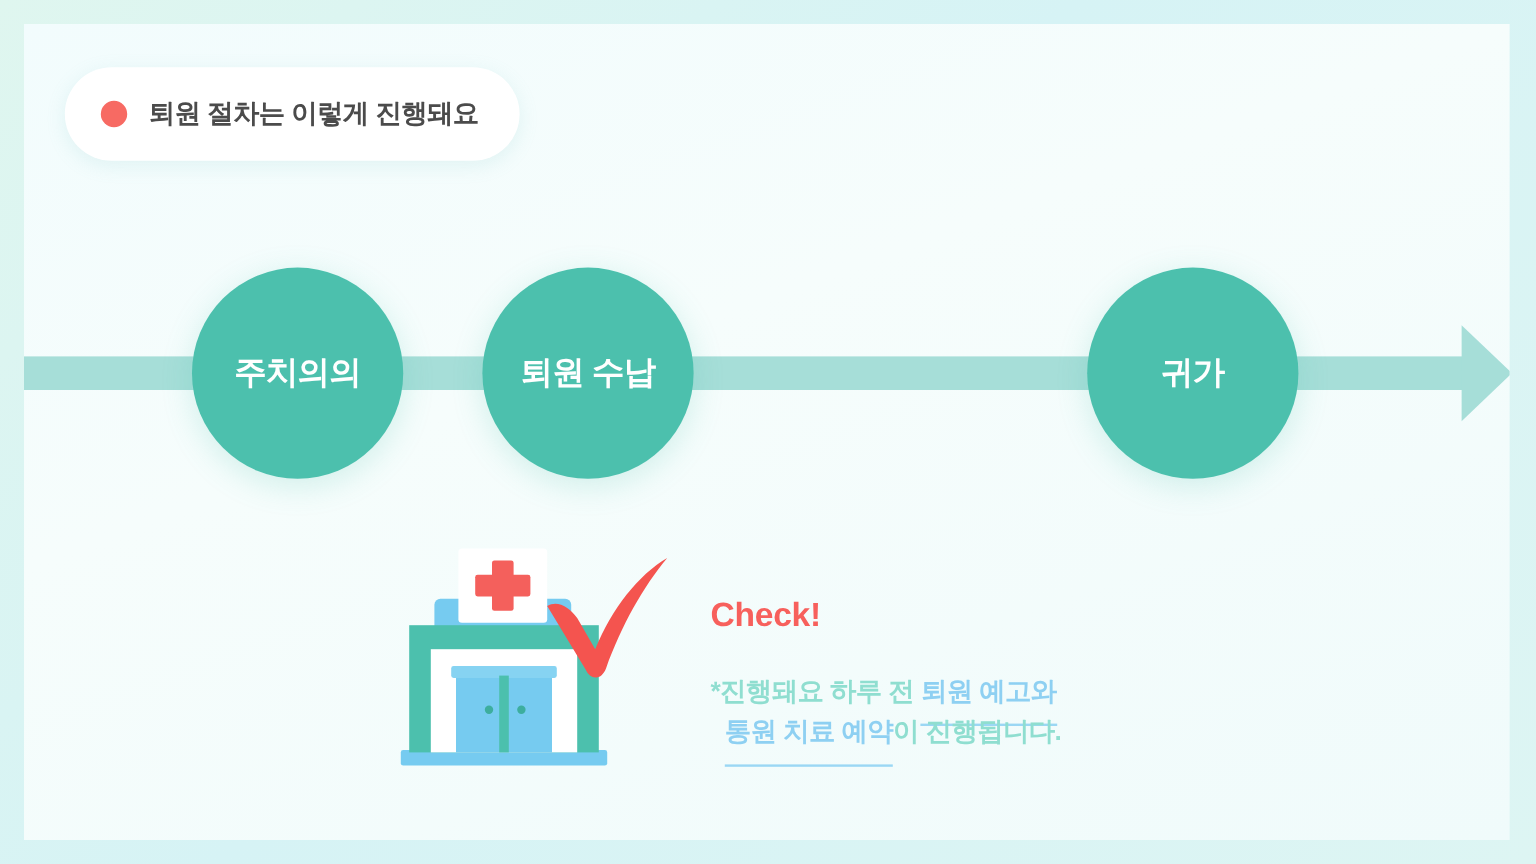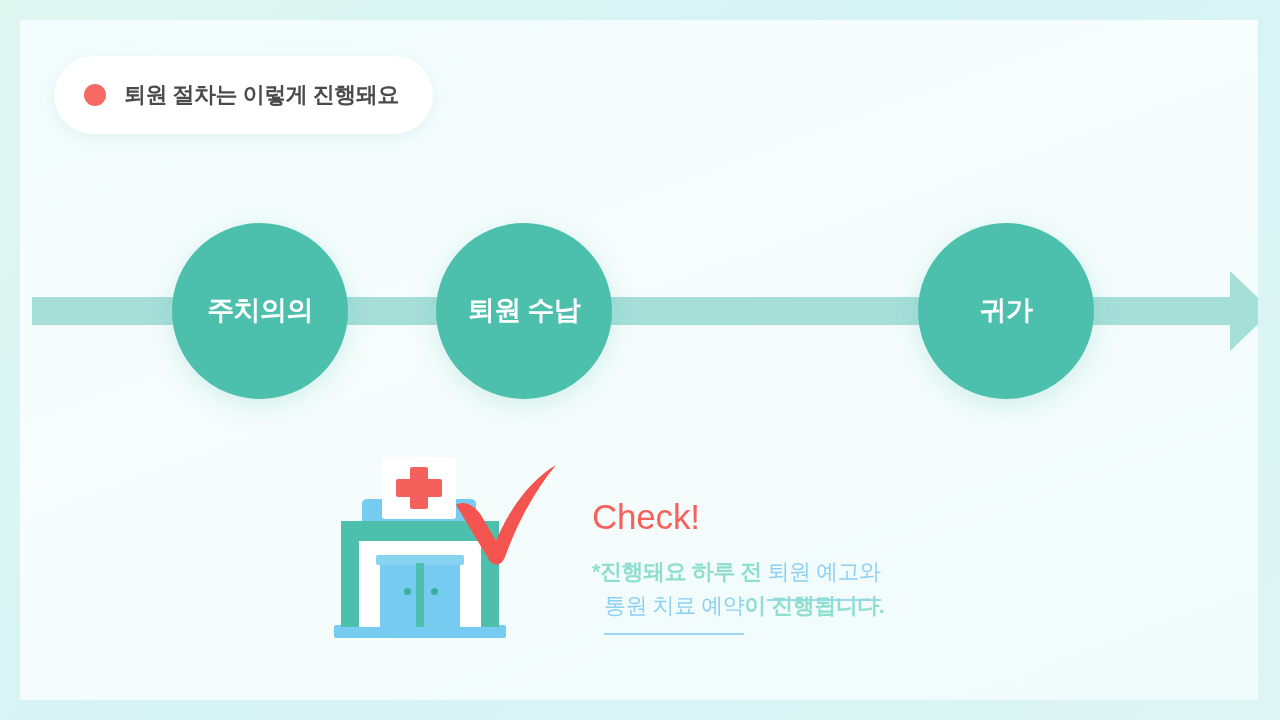--- a/index.html
+++ b/index.html
@@ -63,21 +63,20 @@
     white-space: nowrap;
   }
 
   
   .timeline {
     position: absolute;
     left: 0;
     top: 170px;
     width: 1238px;
     height: 230px;
-    margin-left: 12px;
   }
   .timeline-bar {
     position: absolute;
     left: 0px;
     top: 107px;
     width: 1206px;
     height: 28px;
     background: #a6ded8;
   }
   .timeline-arrow {
@@ -104,21 +103,21 @@
     height: 176px;
     border-radius: 50%;
     background: #4cc0ad;
     display: flex;
     flex-direction: column;
     align-items: center;
     justify-content: center;
     box-shadow: 0 6px 26px rgba(76, 192, 173, 0.22);
   }
   .node-1 { left: 140px; }
-  .node-2 { left: 404px; text-align: right; }
+  .node-2 { left: 382px; text-align: right; }
   .node-3 { left: 634px; }
   .node-4 { left: 886px; text-align: right; }
 
   .node-line {
     color: #ffffff;
     font-size: 27px;
     font-weight: 700;
     line-height: 1.32;
     letter-spacing: -0.6px;
     white-space: nowrap;
@@ -246,36 +245,36 @@
   }
 
   
   .check-block {
     position: absolute;
     left: 572px;
     top: 62px;
     width: 420px;
   }
   .check-title {
-    font-size: 35px;
-    font-weight: 400;
+    font-size: 28px;
+    font-weight: 700;
     color: #f7605c;
     letter-spacing: -0.2px;
-    margin-bottom: 18px;
+    margin-bottom: 30px;
   }
   .check-body {
     font-size: 22px;
     font-weight: 600;
     color: #8fded0;
     line-height: 1.55;
     letter-spacing: -0.5px;
   }
   .check-body .hl {
     color: #8ed0f2;
-    font-weight: 400;
+    font-weight: 700;
     border-bottom: 2px solid #9bd7f4;
     padding-bottom: 15px;
   }
   .check-line-2 { padding-left: 12px; }
 </style>
 </head>
 <body>
 
 <div class="slide">
   <div class="card">

